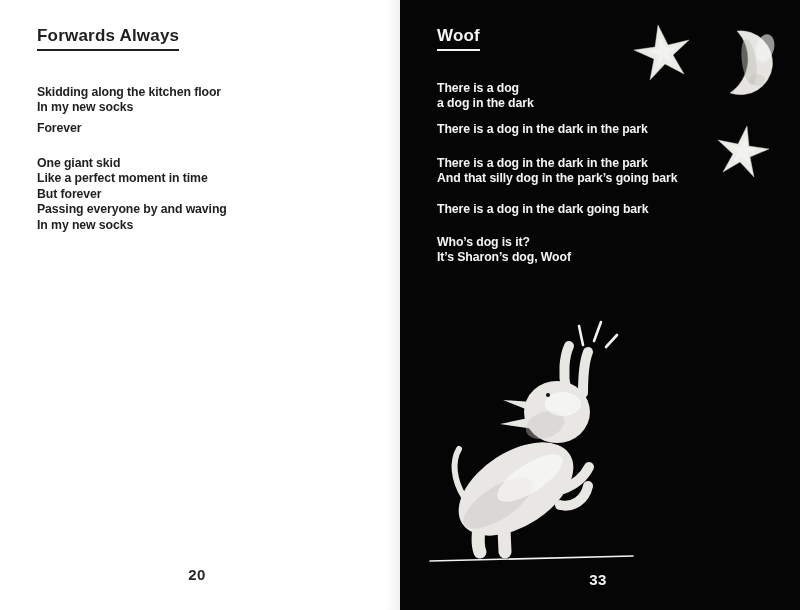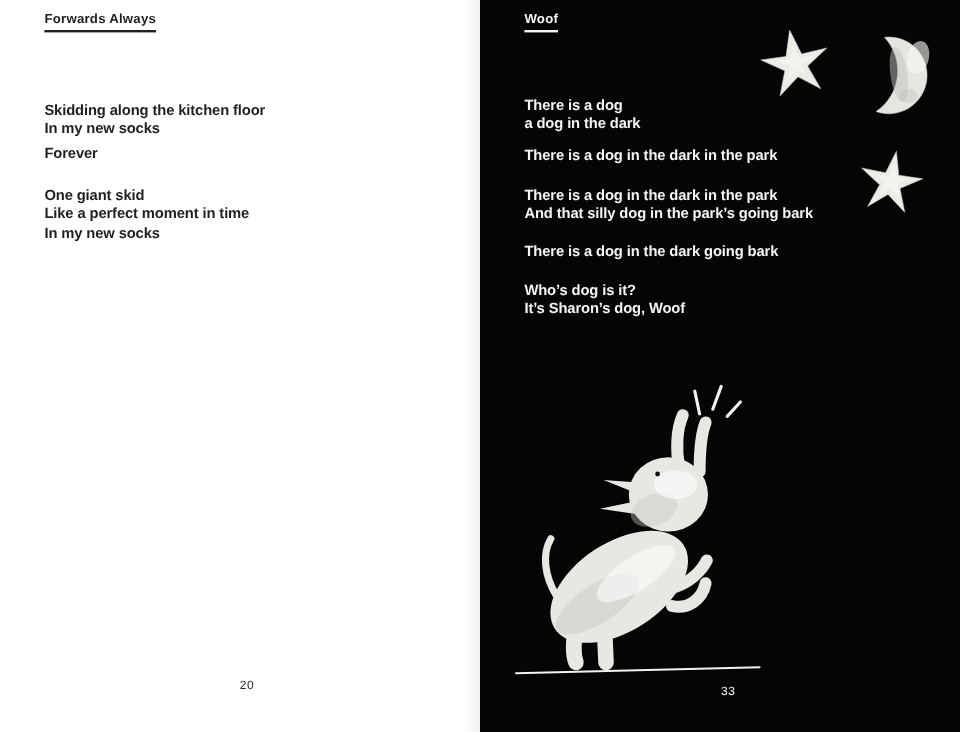--- a/index.html
+++ b/index.html
@@ -8,36 +8,36 @@
     font-family:"Liberation Sans","DejaVu Sans",sans-serif; font-weight:bold;
   }
   .page { position:absolute; top:0; width:400px; height:610px; overflow:hidden; }
   .page-left  { left:0;   background:#ffffff; color:#1f1f1f; }
   .page-left::after { 
     content:""; position:absolute; right:0; top:0; width:14px; height:100%;
     background:linear-gradient(to right, rgba(0,0,0,0), rgba(0,0,0,0.06));
   }
   .page-right { left:400px; background:#050505; color:#f4f4f2; }
   .poem-title {
-    position:absolute; left:37px; top:10px;
-    font-size:11px; letter-spacing:0.2px;
+    position:absolute; left:37px; top:26px;
+    font-size:17px; letter-spacing:0.2px;
     padding-bottom:3px; border-bottom:2px solid currentColor;
     white-space:nowrap;
   }
   .stanza {
     position:absolute; left:37px;
     font-size:12.3px; line-height:15.4px; letter-spacing:-0.1px;
     white-space:nowrap;
   }
   .pos-l-s1 { top:73px;margin-top:12px; }  .pos-l-s2 { top:121px; } .pos-l-s3 { top:156px; }
   .pos-r-s1 { top:81px; }  .pos-r-s2 { top:122px; } .pos-r-s3 { top:156px; }
   .pos-r-s4 { top:202px; } .pos-r-s5 { top:235px; }
   .page-number {
-    position:absolute; width:30px; text-align:right;
-    font-size:10px; letter-spacing:0.5px; font-weight:normal;
+    position:absolute; width:30px; text-align:center;
+    font-size:15px; letter-spacing:0.5px; font-weight:bold;
   }
   .pn-left  { left:182px; top:566px; color:#2a2a2a; }
   .pn-right { left:183px; top:571px; color:#f4f4f2; }
   .art { position:absolute; left:0; top:0; width:400px; height:610px; display:block; }
 </style>
 </head>
 <body>
 
 <div class="spread">
 
@@ -49,20 +49,22 @@
       <div>In my new socks</div>
     </div>
 
     <div class="stanza pos-l-s2">
       <div>Forever</div>
     </div>
 
     <div class="stanza pos-l-s3">
       <div>One giant skid</div>
       <div>Like a perfect moment in time</div>
+      <div>But forever</div>
+      <div>Passing everyone by and waving</div>
       <div>In my new socks</div>
     </div>
 
     <div class="page-number pn-left">20</div>
   </div>
 
   <div class="page page-right">
 
     <svg class="art" viewBox="400 0 400 610" xmlns="http://www.w3.org/2000/svg" aria-hidden="true">
 

